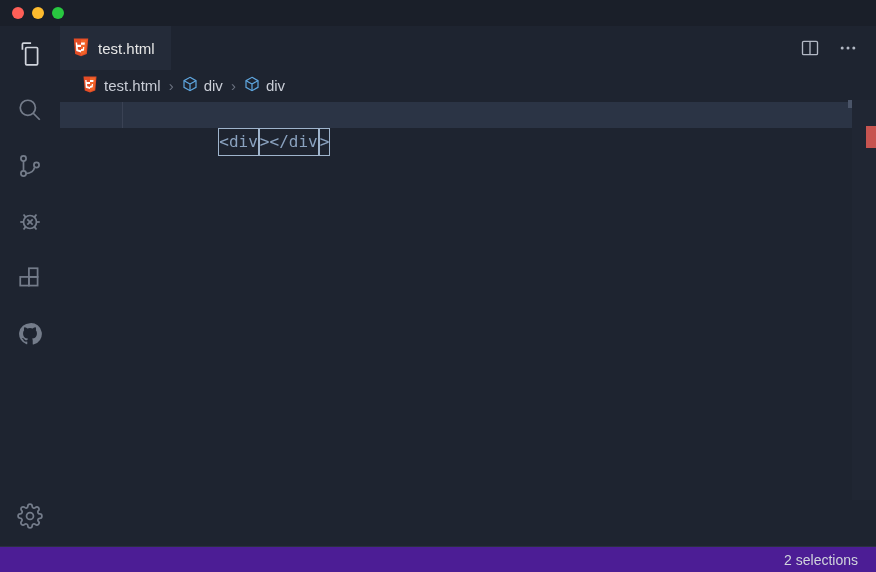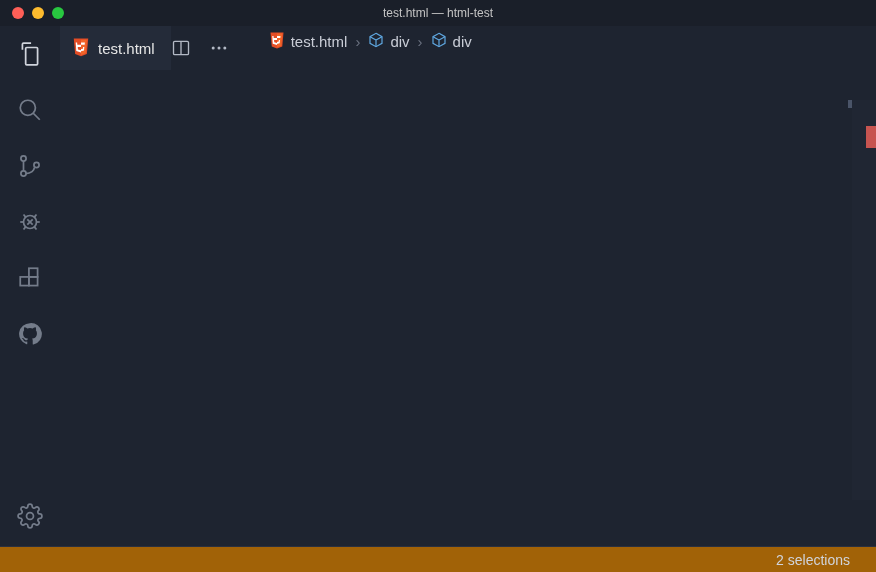--- a/index.html
+++ b/index.html
@@ -38,21 +38,21 @@
   }
   .activitybar .spacer { flex: 1; }
   .act-icon {
     width: 28px; height: 28px;
     display: flex; align-items: center; justify-content: center;
     color: #747c8a; cursor: pointer;
   }
   .act-icon svg { width: 26px; height: 26px; fill: none; stroke: currentColor; stroke-width: 1.6; }
   .act-icon.active { color: #d0d4dc; }
   .editor {
-    flex: 1; display: flex; flex-direction: row;
+    flex: 1; display: flex; flex-direction: column;
     background: #1e2430;
     position: relative;
   }
   
   .tabrow {
     height: 44px; display: flex; align-items: center;
     background: #1e2430;
   }
   .tab {
     height: 44px;
@@ -112,42 +112,41 @@
   .minimap .mm-accent {
     position:absolute; right:0; top:26px; width:10px; height:22px;
     background: #c75450;
   }
   .minimap .mm-ruler {
     position:absolute; right:24px; top:0; width:4px; height:8px;
     background: #4a5468;
   }
   
   .statusbar {
-    height: 26px; background: #a16207;
+    height: 26px; background: #4c1d95;
     border-top: 1px solid #2a3040;
     display: flex; align-items: center; justify-content: flex-end;
-    padding-right: 26px; font-size: 14px; color: #d0d4dc;
+    padding-right: 18px; font-size: 14px; color: #d0d4dc;
   }
   
   .html5-icon {
     width: 18px; height: 20px;
     display: inline-flex;
   }
   .html5-icon svg { width: 100%; height: 100%; }
 </style>
 </head>
 <body>
 
 <div class="titlebar">
   <div class="traffic">
     <div class="dot red"></div>
     <div class="dot yellow"></div>
     <div class="dot green"></div>
   </div>
-  <div class="titlebar-title">test.html — html-test</div>
 </div>
 
 <div class="main">
   <div class="activitybar">
     <div class="act-icon active">
       <svg viewBox="0 0 24 24">
           <path d="M13 2H6a1 1 0 0 0-1 1v5"></path>
           <path d="M9 6h9a1 1 0 0 1 1 1v14a1 1 0 0 1-1 1H9a1 1 0 0 1-1-1V7a1 1 0 0 1 1-1z"></path>
         </svg>
     </div>
@@ -256,20 +255,23 @@
           <svg width="16" height="16" viewBox="0 0 24 24" fill="none" stroke="currentColor" stroke-width="1.8">
               <path d="M12 2l9 5v10l-9 5-9-5V7z"></path>
               <path d="M12 12l9-5M12 12v10M12 12L3 7"></path>
             </svg>
         </span>
         <span>div</span>
       </span>
     </div>
 
     <div class="code-area">
+      <div class="code-line hl">
+        <span class="indent-guide"></span><span class="tok">  </span><span class="tok cursor-box">&lt;div</span><span class="tok cursor-box">&gt;&lt;/div</span><span class="tok cursor-box">&gt;</span>
+      </div>
     </div>
 
     <div class="minimap">
       <div class="mm-ruler"></div>
       <div class="mm-accent"></div>
     </div>
   </div>
 </div>
 
 <div class="statusbar">

